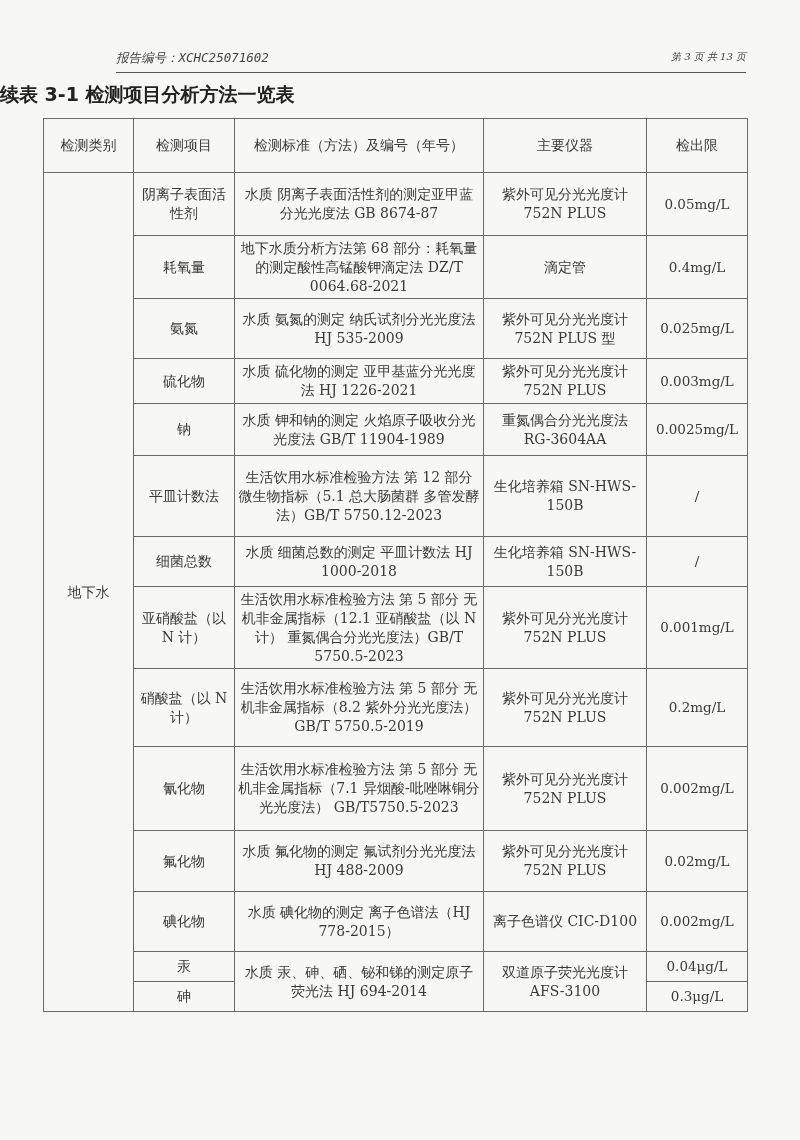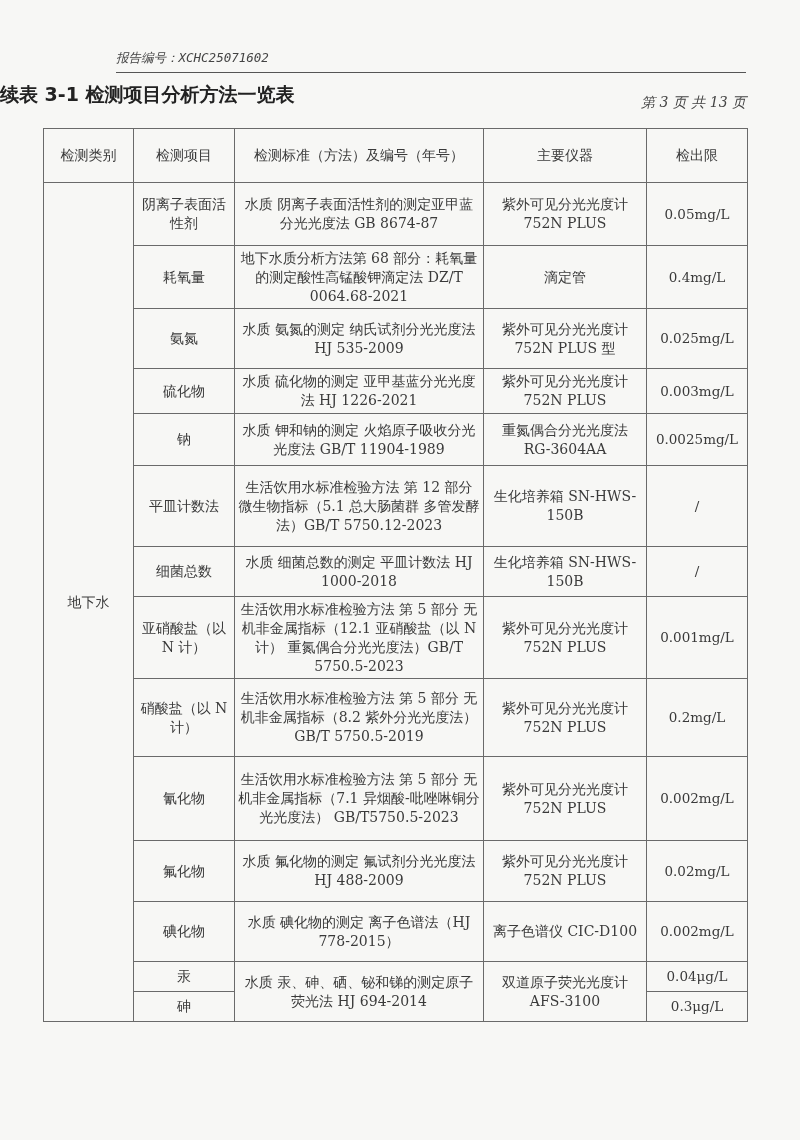--- a/index.html
+++ b/index.html
@@ -7,28 +7,28 @@
     width:800px; height:1140px; background:#f7f7f5; position:relative;
     font-family:"DejaVu Serif","Liberation Serif",serif; color:#333;
     overflow:hidden;
   }
   .header {
     position:absolute; left:116px; top:46px; width:630px; height:26px;
     border-bottom:1.5px solid #555;
     font-size:13px; color:#444;font-style:italic;
   }
   .header .left { position:absolute; left:0; top:4px; font-family:"DejaVu Sans Mono","Liberation Mono",monospace; font-size:12.5px; }
-  .header .right { position:absolute; right:0; top:4px; font-size:14px;margin-top:44px; }
+  .header .right { position:absolute; right:0; top:4px; font-size:10px; }
   .title {
     position:absolute; left:0; width:788px; top:82px; text-align:left;
     font-size:19px; font-weight:bold; color:#222;
     font-family:"DejaVu Sans","Liberation Sans",sans-serif;
   }
   table.main {
-    position:absolute; left:43px; top:128px; width:704px;
+    position:absolute; left:43px; top:118px; width:704px;
     border-collapse:collapse; table-layout:fixed;
     font-size:14px; color:#3a3a3a;
   }
   table.main td, table.main th {
     border:1px solid #6a6a6a; text-align:center; vertical-align:middle;
     padding:0 3px; line-height:19px; font-weight:normal;
   }
   table.main th { color:#3a3a3a; }
   .sm { font-size:13.5px; }
 </style>

